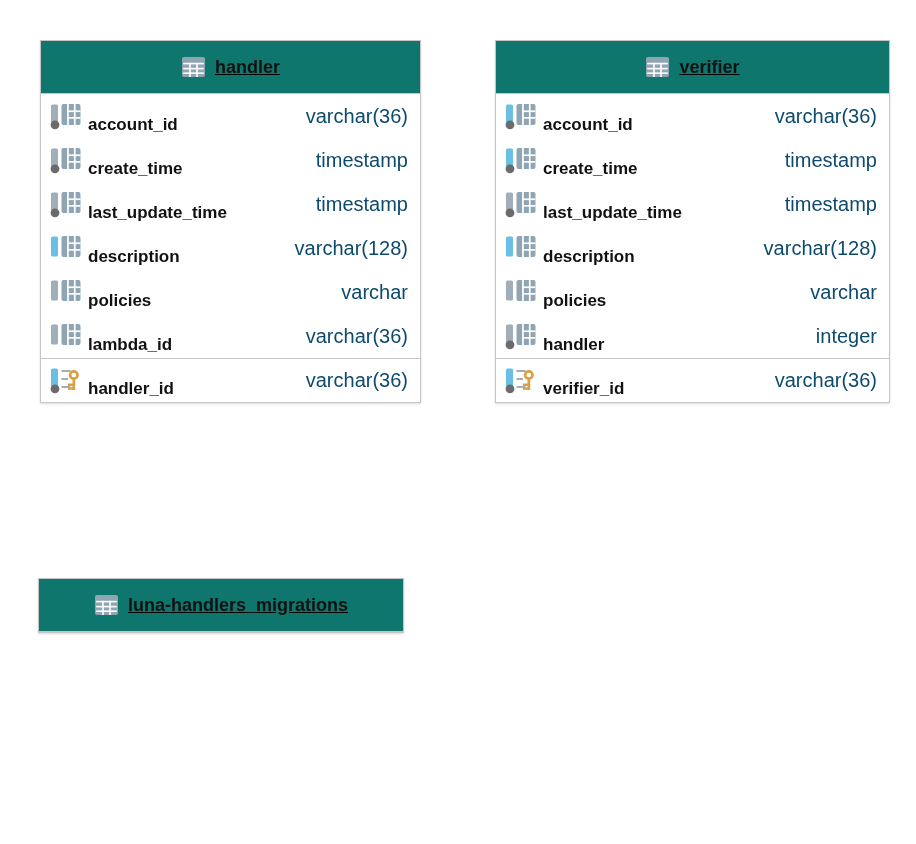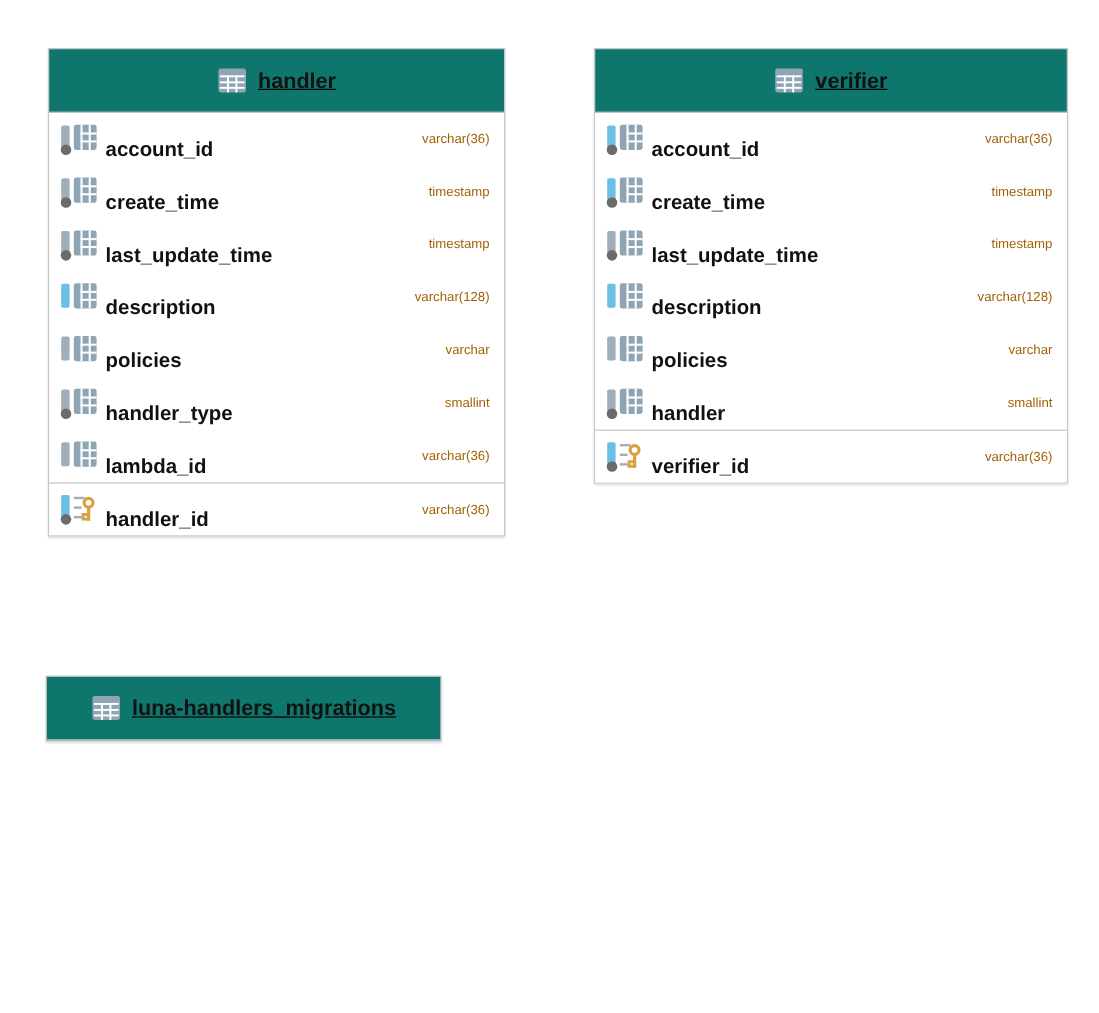--- a/index.html
+++ b/index.html
@@ -14,21 +14,21 @@
 
   .db-table {
     position: absolute;
     background: #ffffff;
     border: 1px solid #c6c6c6;
     box-shadow: 0 1px 2px rgba(0,0,0,0.15);
     box-sizing: border-box;
   }
   .pos-handler  { left: 40px;  top: 40px;  width: 381px; }
   .pos-verifier { left: 495px; top: 40px;  width: 395px; }
-  .pos-luna     { left: 38px;  top: 563px; width: 330px; }
+  .pos-luna     { left: 38px;  top: 578px; width: 366px; }
 
   .db-header {
     height: 52px;
     background: #0f766e;
     border-bottom: 1px solid #c6c6c6;
     display: flex;
     align-items: center;
     justify-content: center;
     gap: 9px;
     cursor: move;
@@ -54,23 +54,23 @@
   .rname {
     font-size: 17px;
     font-weight: 700;
     color: #111111;
     margin-left: 7px;
     white-space: nowrap;
     margin-top: 17px;
   }
   .rtype {
     margin-left: auto;
-    font-size: 11px;
+    font-size: 20px;
     font-weight: 400;
-    color: #a16207;
+    color: #0c4a6e;
     white-space: nowrap;
   }
 </style>
 </head>
 <body>
 
 <div class="canvas">
 
   <section class="db-table pos-handler">
     <header class="db-header">
@@ -167,37 +167,20 @@
               </g>
             </svg>
           </span>
     <span class="rname">policies</span>
     <span class="rtype">varchar</span>
   </div>
         <div class="row">
     <span class="ricon">
             <svg width="31" height="27" viewBox="0 0 31 27">
               <rect x="1" y="1.5" width="7" height="20" rx="1.5" fill="#9faeb8"></rect>
-              <circle cx="5" cy="21.8" r="4.4" fill="#6b6b6b"></circle>
-              <g transform="translate(11.5,1)">
-                <rect width="19" height="21" rx="2" fill="#8fa5b3"></rect>
-                <rect x="5.6" y="0" width="1.7" height="21" fill="#fff"></rect>
-                <rect x="12.4" y="0" width="1.7" height="21" fill="#fff"></rect>
-                <rect x="5.6" y="6.4" width="13.4" height="1.7" fill="#fff"></rect>
-                <rect x="5.6" y="13" width="13.4" height="1.7" fill="#fff"></rect>
-              </g>
-            </svg>
-          </span>
-    <span class="rname">handler_type</span>
-    <span class="rtype">smallint</span>
-  </div>
-        <div class="row">
-    <span class="ricon">
-            <svg width="31" height="27" viewBox="0 0 31 27">
-              <rect x="1" y="1.5" width="7" height="20" rx="1.5" fill="#9faeb8"></rect>
               <g transform="translate(11.5,1)">
                 <rect width="19" height="21" rx="2" fill="#8fa5b3"></rect>
                 <rect x="5.6" y="0" width="1.7" height="21" fill="#fff"></rect>
                 <rect x="12.4" y="0" width="1.7" height="21" fill="#fff"></rect>
                 <rect x="5.6" y="6.4" width="13.4" height="1.7" fill="#fff"></rect>
                 <rect x="5.6" y="13" width="13.4" height="1.7" fill="#fff"></rect>
               </g>
             </svg>
           </span>
     <span class="rname">lambda_id</span>
@@ -329,21 +312,21 @@
               <g transform="translate(11.5,1)">
                 <rect width="19" height="21" rx="2" fill="#8fa5b3"></rect>
                 <rect x="5.6" y="0" width="1.7" height="21" fill="#fff"></rect>
                 <rect x="12.4" y="0" width="1.7" height="21" fill="#fff"></rect>
                 <rect x="5.6" y="6.4" width="13.4" height="1.7" fill="#fff"></rect>
                 <rect x="5.6" y="13" width="13.4" height="1.7" fill="#fff"></rect>
               </g>
             </svg>
           </span>
     <span class="rname">handler</span>
-    <span class="rtype">smallint</span>
+    <span class="rtype">integer</span>
   </div>
         <div class="row pk">
     <span class="ricon">
             <svg width="31" height="27" viewBox="0 0 31 27">
               <rect x="1" y="1.5" width="7" height="20" rx="1.5" fill="#6ac0e4"></rect>
               <circle cx="5" cy="21.8" r="4.4" fill="#6b6b6b"></circle>
               <rect x="11.5" y="3" width="9" height="2" fill="#9faeb8"></rect>
               <rect x="11.5" y="11" width="6.5" height="2" fill="#9faeb8"></rect>
               <rect x="11.5" y="19" width="9" height="2" fill="#9faeb8"></rect>
               <circle cx="23.8" cy="8" r="3.7" fill="none" stroke="#d9a23f" stroke-width="2.7"></circle>

